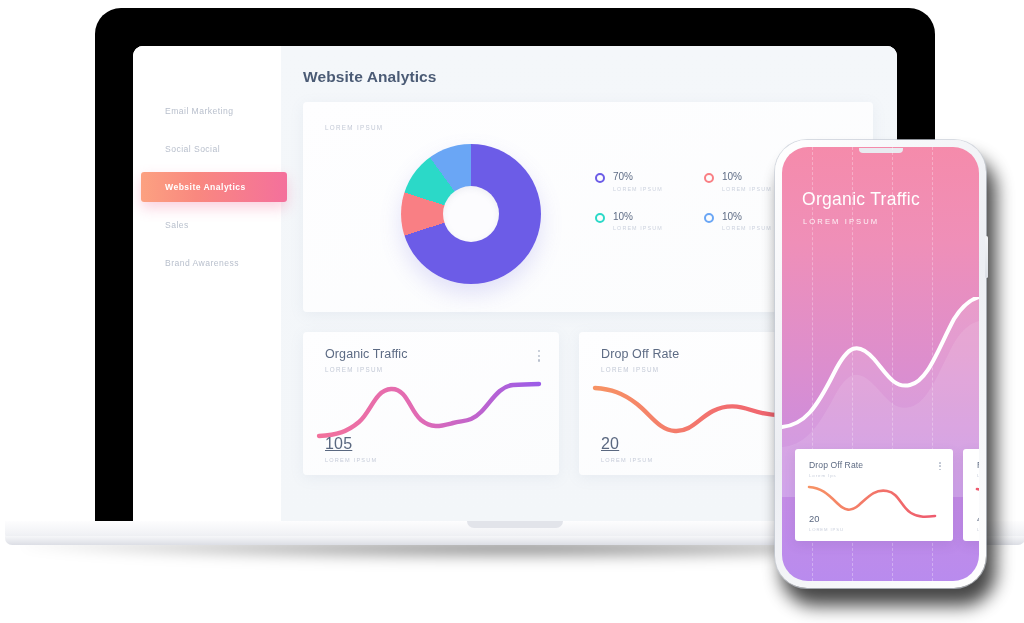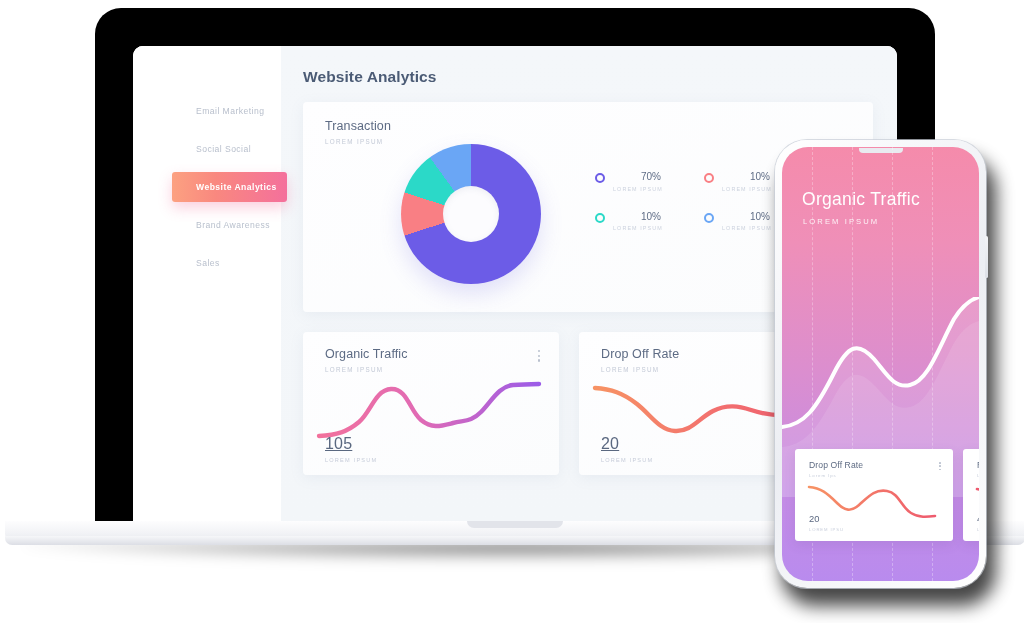--- a/index.html
+++ b/index.html
@@ -98,21 +98,20 @@
     background: #ffffff;
   }
 
   #sidebar {
     width: 148px;
     flex: 0 0 148px;
     background: #ffffff;
     padding-top: 50px;
     position: relative;
     z-index: 3;
-    padding-left: 31px;
   }
 
   .nav-item {
     height: 30px;
     display: flex;
     align-items: center;
     padding-left: 32px;
     font-size: 8.6px;
     letter-spacing: 0.45px;
     color: #b8bfcc;
@@ -207,21 +206,21 @@
   }
   .legend-item { display: flex; align-items: flex-start; }
   .legend-dot {
     width: 10px; height: 10px;
     border-radius: 50%;
     border: 2px solid #6c5ce7;
     margin-right: 8px;
     margin-top: 1px;
     flex: 0 0 10px;
   }
-  .legend-pct { font-size: 10px; color: #5f6d86; line-height: 1.05; margin-left: 28px; }
+  .legend-pct { font-size: 10px; color: #5f6d86; line-height: 1.05; }
   .legend-sub { font-size: 5.4px; letter-spacing: 1.1px; color: #ccd2de; margin-top: 3px; }
 
   
   #bottom-row { display: flex; gap: 20px; }
   .mini-card {
     width: 256px;
     height: 143px;
     flex: 0 0 256px;
     padding: 15px 0 0 22px;
     overflow: hidden;
@@ -385,33 +384,32 @@
           <div class="nav-item">
             <span>Email Marketing</span>
           </div>
           <div class="nav-item">
             <span>Social Social</span>
           </div>
           <div class="nav-item active">
             <span>Website Analytics</span>
           </div>
           <div class="nav-item">
+            <span>Sales</span>
+          </div>
+          <div class="nav-item">
             <span>Brand Awareness</span>
           </div>
-          <div class="nav-item">
-            <span>Sales</span>
-          </div>
         </nav>
 
         <main id="content">
 
           <div id="page-title">Website Analytics</div>
 
           <section id="transaction-card" class="card">
-            <div class="card-title">Transaction</div>
             <div class="card-sub">LOREM IPSUM</div>
 
             <div id="donut-wrap">
               <div id="donut" style="background: conic-gradient(rgb(108, 92, 231) 0deg, rgb(108, 92, 231) 252deg, rgb(249, 127, 132) 252deg, rgb(249, 127, 132) 288deg, rgb(43, 217, 200) 288deg, rgb(43, 217, 200) 324deg, rgb(106, 166, 245) 324deg, rgb(106, 166, 245) 360deg);"></div>
               <div id="donut-hole"></div>
             </div>
 
             <div id="legend">
               <div class="legend-item">
                 <span class="legend-dot" style="border-color:#6c5ce7"></span>

